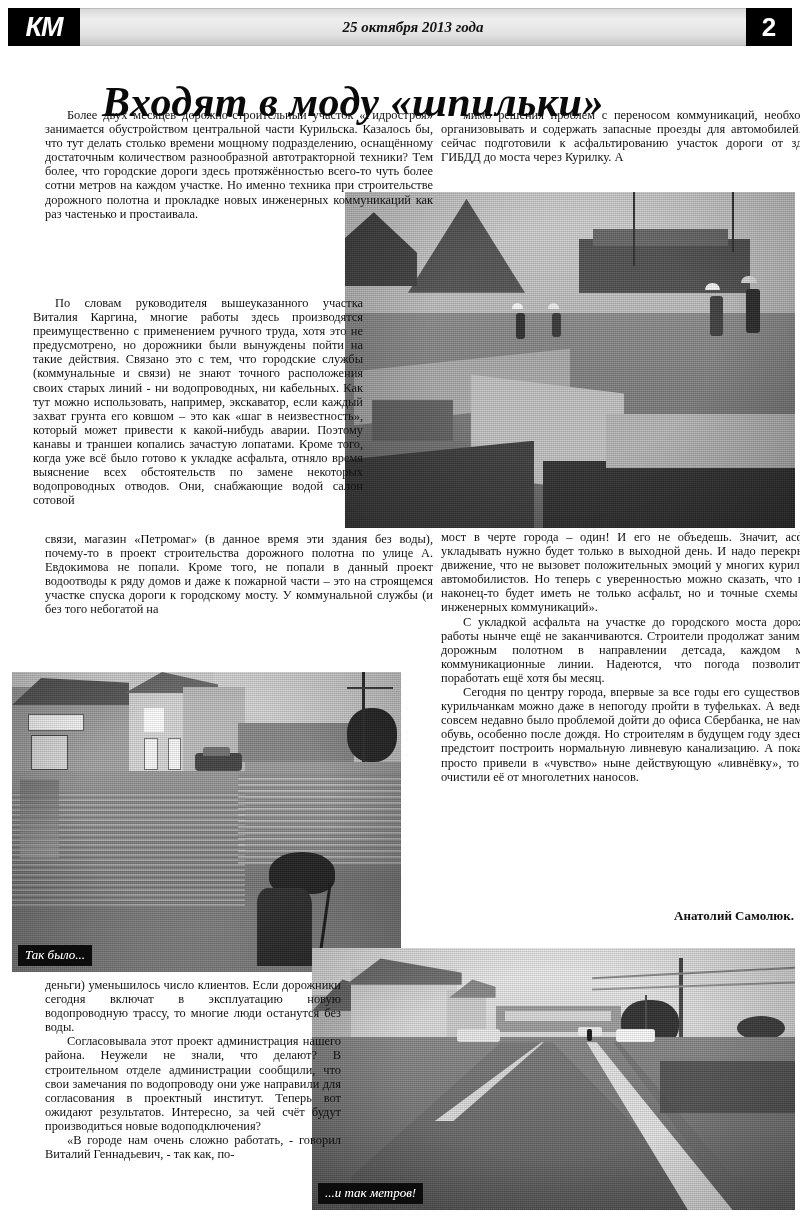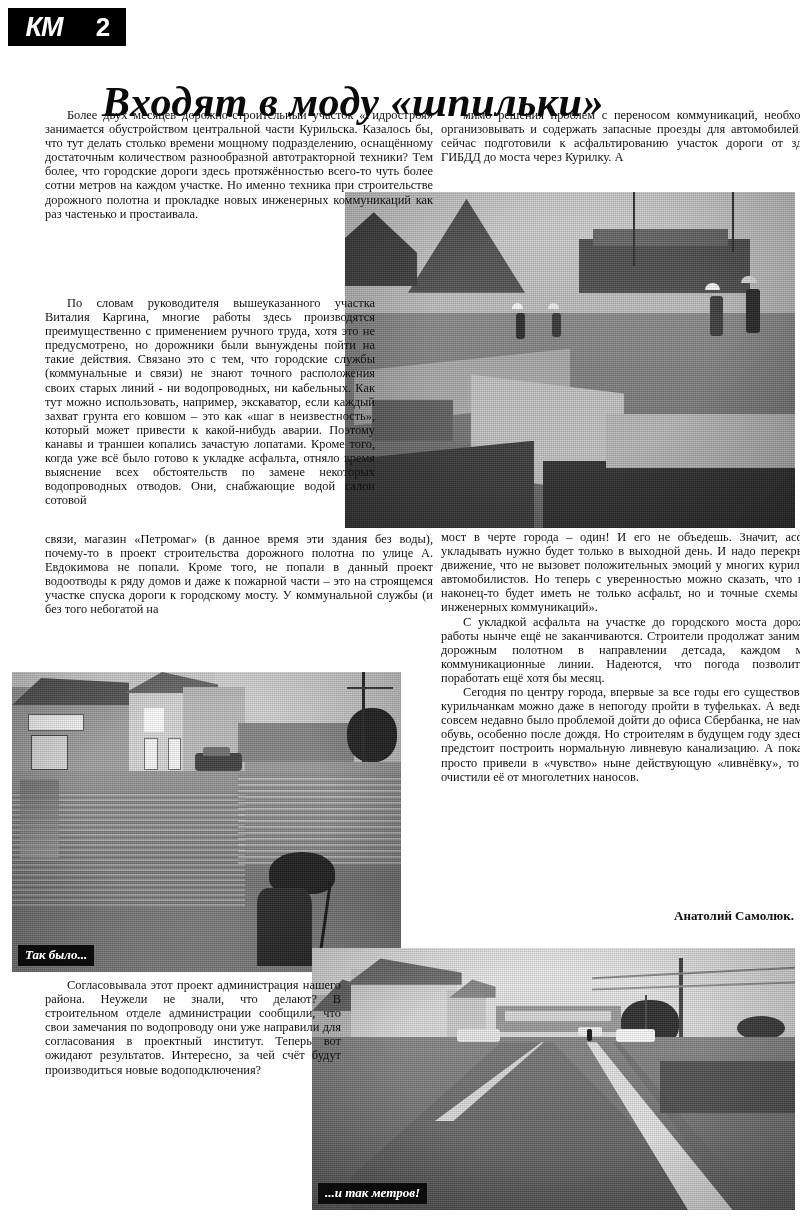--- a/index.html
+++ b/index.html
@@ -83,21 +83,21 @@
     line-height: 14.1px;
     text-align: justify;
     text-justify: inter-word;
     hyphens: manual;
     margin-left: 33px;
   }
   .col p { margin: 0; text-indent: 22px; }
 
   #col-left-top   { left: 12px;  top: 108px; width: 388px; }
   #col-right-top  { left: 408px; top: 108px; width: 386px; }
-  #col-left-mid   { left: 12px;  top: 296px; width: 330px; }
+  #col-left-mid   { left: 0;  top: 296px; width: 330px; }
   #col-left-wide  { left: 12px;  top: 532px; width: 388px; }
   #col-right-mid  { left: 408px; top: 530px; width: 386px; }
   #col-left-bot   { left: 12px;  top: 978px; width: 296px; }
 
   .byline {
     position: absolute;
     left: 408px; top: 908px;
     width: 386px;
     text-align: right;
     font-weight: bold;
@@ -112,21 +112,21 @@
     background: #8e8e8e;
     filter: grayscale(1) contrast(1.15);
   }
   .photo .cap {
     position: absolute;
     bottom: 6px; left: 6px;
     background: #1b1b1b;
     color: #fff;
     font-family: "Liberation Serif", serif;
     font-style: italic;
-    font-weight: bold;
+    font-weight: normal;
     font-size: 13px;
     padding: 2px 7px 3px 7px;
     white-space: nowrap;
     z-index: 40;
   }
 
   
   #photo-construction { left: 345px; top: 192px; width: 450px; height: 336px; }
   
   #photo-flood { left: 12px; top: 672px; width: 389px; height: 300px; }
@@ -145,20 +145,21 @@
   .vign {
     position:absolute; inset:0; z-index:31; pointer-events:none;
     background: radial-gradient(ellipse at 50% 45%, rgba(255,255,255,0) 45%, rgba(0,0,0,.22) 100%);
   }
 </style>
 </head>
 <body>
 
 <div class="masthead">
   <div class="logo-box">КМ</div>
+  <div class="date-bar">25 октября 2013 года</div>
   <div class="page-num-box">2</div>
 </div>
 
 <h1 class="headline">Входят в моду «шпильки»</h1>
 
 <div class="photo" id="photo-construction">
   <div class="shape" style="left:0;top:0;width:100%;height:40%;background:linear-gradient(180deg,#cfcfcf,#b6b6b6);"></div>
   <div class="shape" style="left:0;top:36%;width:100%;height:64%;background:linear-gradient(180deg,#8f8f8f,#6d6d6d);"></div>
 
   <div class="shape" style="left:14%;top:2%;width:26%;height:28%;background:#5d5d5d;clip-path:polygon(50% 0,100% 100%,0 100%);"></div>
@@ -286,14 +287,16 @@
 
 <div class="col" id="col-right-mid">
   <p style="text-indent:0">мост в черте города – один! И его не объедешь. Значит, асфальт укладывать нужно будет только в выходной день. И надо перекрывать движение, что не вызовет положительных эмоций у многих курильчан-автомобилистов. Но теперь с уверенностью можно сказать, что город наконец-то будет иметь не только асфальт, но и точные схемы всех инженерных коммуникаций».</p>
   <p>С укладкой асфальта на участке до городского моста дорожные работы нынче ещё не заканчиваются. Строители продолжат заниматься дорожным полотном в направлении детсада, каждом меняя коммуникационные линии. Надеются, что погода позволит им поработать ещё хотя бы месяц.</p>
   <p>Сегодня по центру города, впервые за все годы его существования, курильчанкам можно даже в непогоду пройти в туфельках. А ведь ещё совсем недавно было проблемой дойти до офиса Сбербанка, не намочив обувь, особенно после дождя. Но строителям в будущем году здесь ещё предстоит построить нормальную ливневую канализацию. А пока они просто привели в «чувство» ныне действующую «ливнёвку», то есть очистили её от многолетних наносов.</p>
 </div>
 
 <div class="byline">Анатолий Самолюк.</div>
 
 <div class="col" id="col-left-bot">
+  <p style="text-indent:0">деньги) уменьшилось число клиентов. Если дорожники сегодня включат в эксплуатацию новую водопроводную трассу, то многие люди останутся без воды.</p>
   <p>Согласовывала этот проект администрация нашего района. Неужели не знали, что делают? В строительном отделе администрации сообщили, что свои замечания по водопроводу они уже направили для согласования в проектный институт. Теперь вот ожидают результатов. Интересно, за чей счёт будут производиться новые водоподключения?</p>
+  <p>«В городе нам очень сложно работать, - говорил Виталий Геннадьевич, - так как, по-</p>
 </div>
 
 </body></html>

